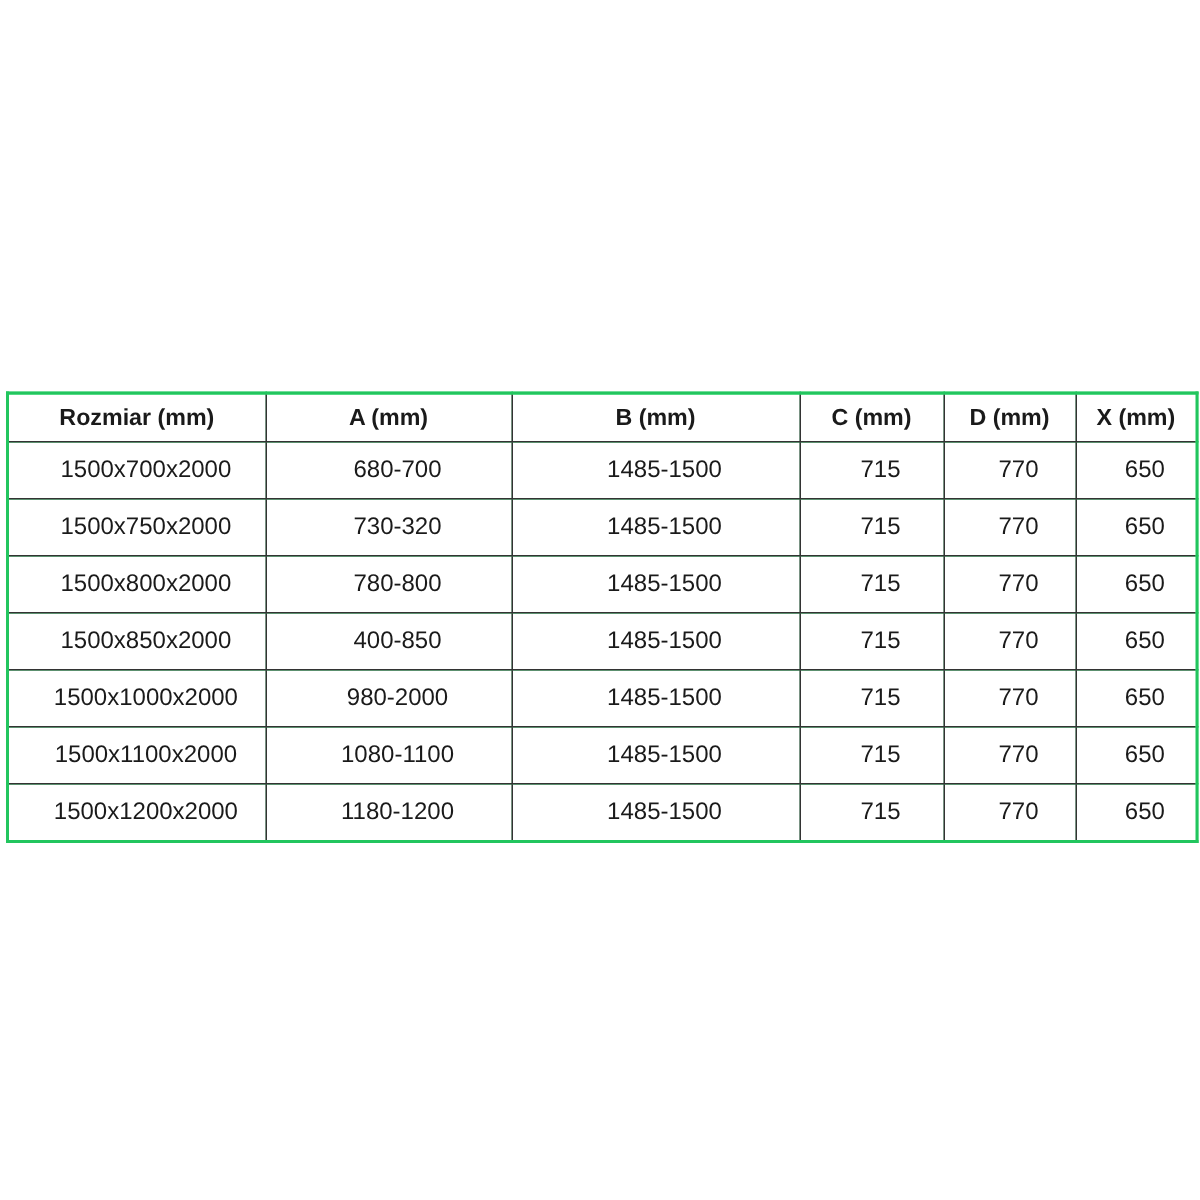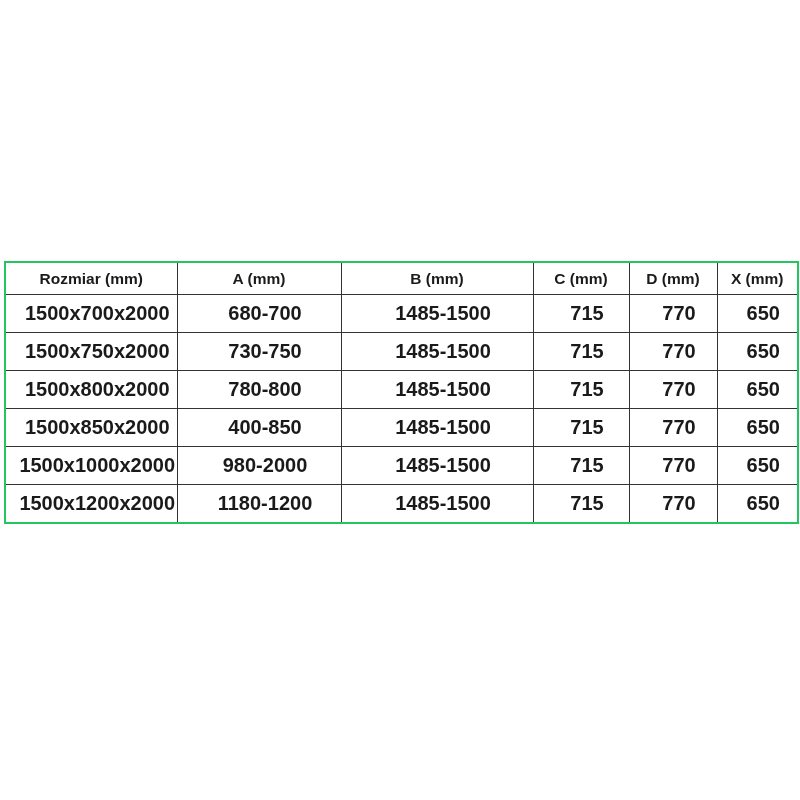--- a/index.html
+++ b/index.html
@@ -43,22 +43,22 @@
     overflow: hidden;
     white-space: nowrap;
   }
   table.dim-table th {
     height: 31px;
     font-size: 15.5px;
     font-weight: bold;
   }
   table.dim-table td {
     height: 37px;
-    font-size: 20px;
-    font-weight: bold;
+    font-size: 16px;
+    font-weight: normal;
     padding-left: 12px;
   }
 </style>
 </head>
 <body>
 
 <div class="page">
   <table class="dim-table">
     <colgroup>
       <col class="c0">
@@ -82,21 +82,21 @@
         <tr>
           <td>1500x700x2000</td>
           <td>680-700</td>
           <td>1485-1500</td>
           <td>715</td>
           <td>770</td>
           <td>650</td>
         </tr>
         <tr>
           <td>1500x750x2000</td>
-          <td>730-750</td>
+          <td>730-320</td>
           <td>1485-1500</td>
           <td>715</td>
           <td>770</td>
           <td>650</td>
         </tr>
         <tr>
           <td>1500x800x2000</td>
           <td>780-800</td>
           <td>1485-1500</td>
           <td>715</td>
@@ -113,20 +113,28 @@
         </tr>
         <tr>
           <td>1500x1000x2000</td>
           <td>980-2000</td>
           <td>1485-1500</td>
           <td>715</td>
           <td>770</td>
           <td>650</td>
         </tr>
         <tr>
+          <td>1500x1100x2000</td>
+          <td>1080-1100</td>
+          <td>1485-1500</td>
+          <td>715</td>
+          <td>770</td>
+          <td>650</td>
+        </tr>
+        <tr>
           <td>1500x1200x2000</td>
           <td>1180-1200</td>
           <td>1485-1500</td>
           <td>715</td>
           <td>770</td>
           <td>650</td>
         </tr>
       </tbody>
   </table>
 </div>

